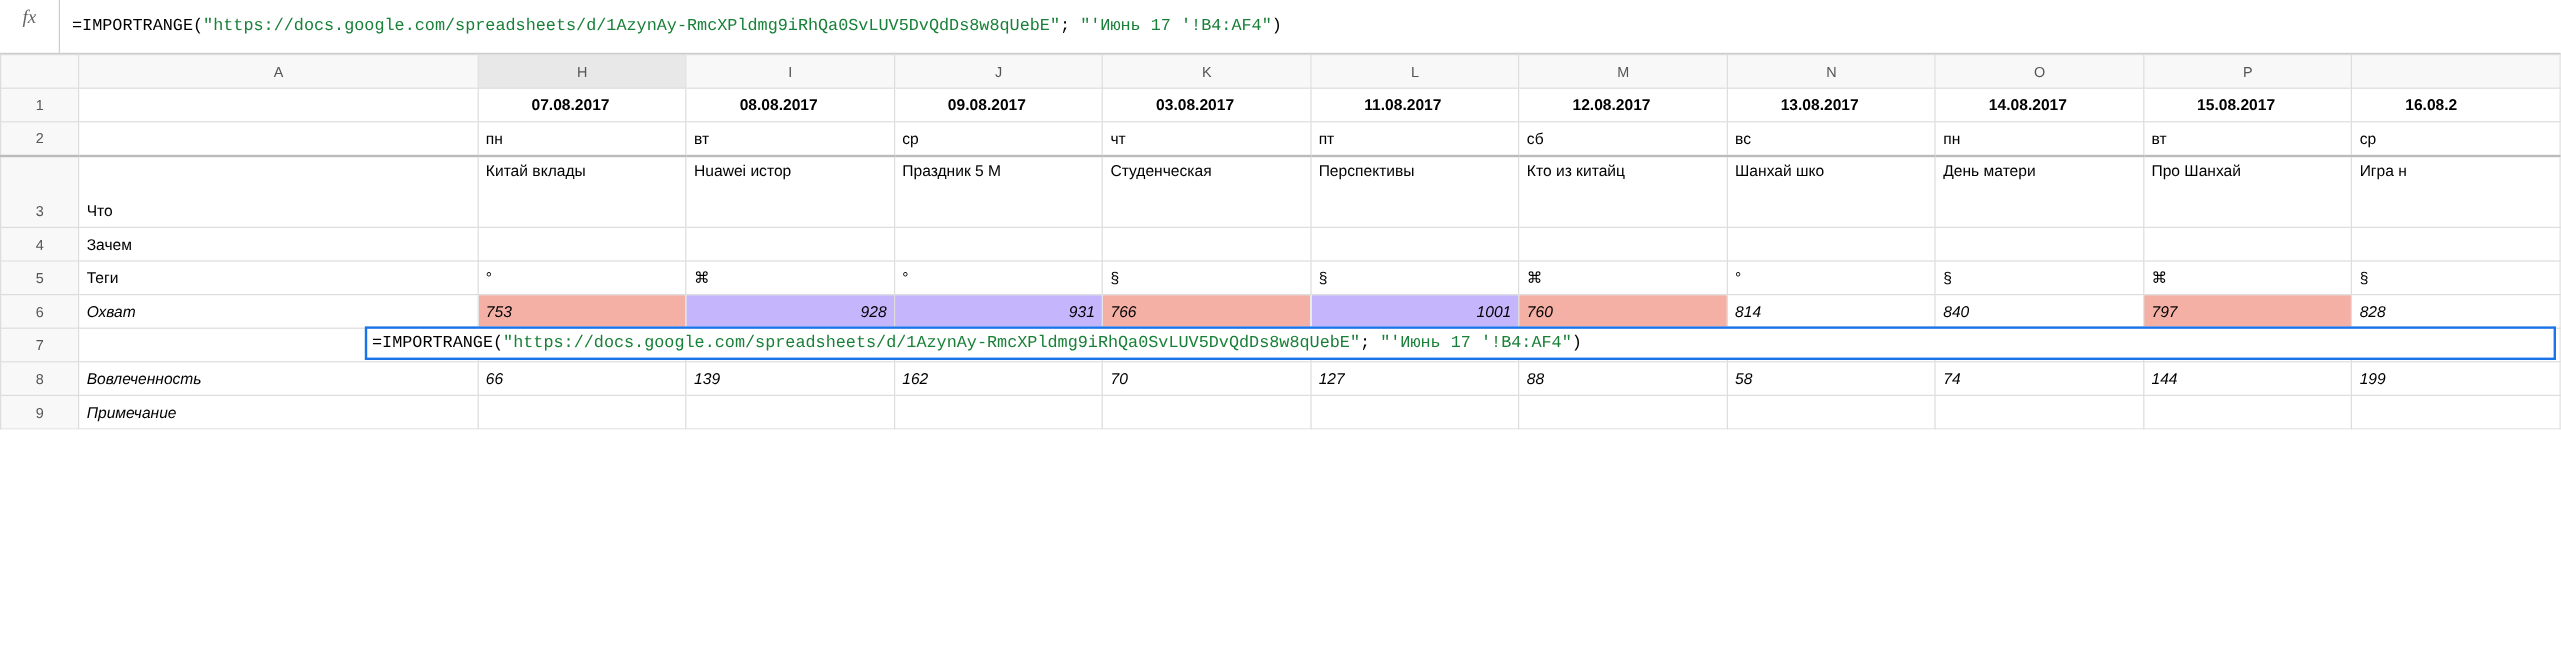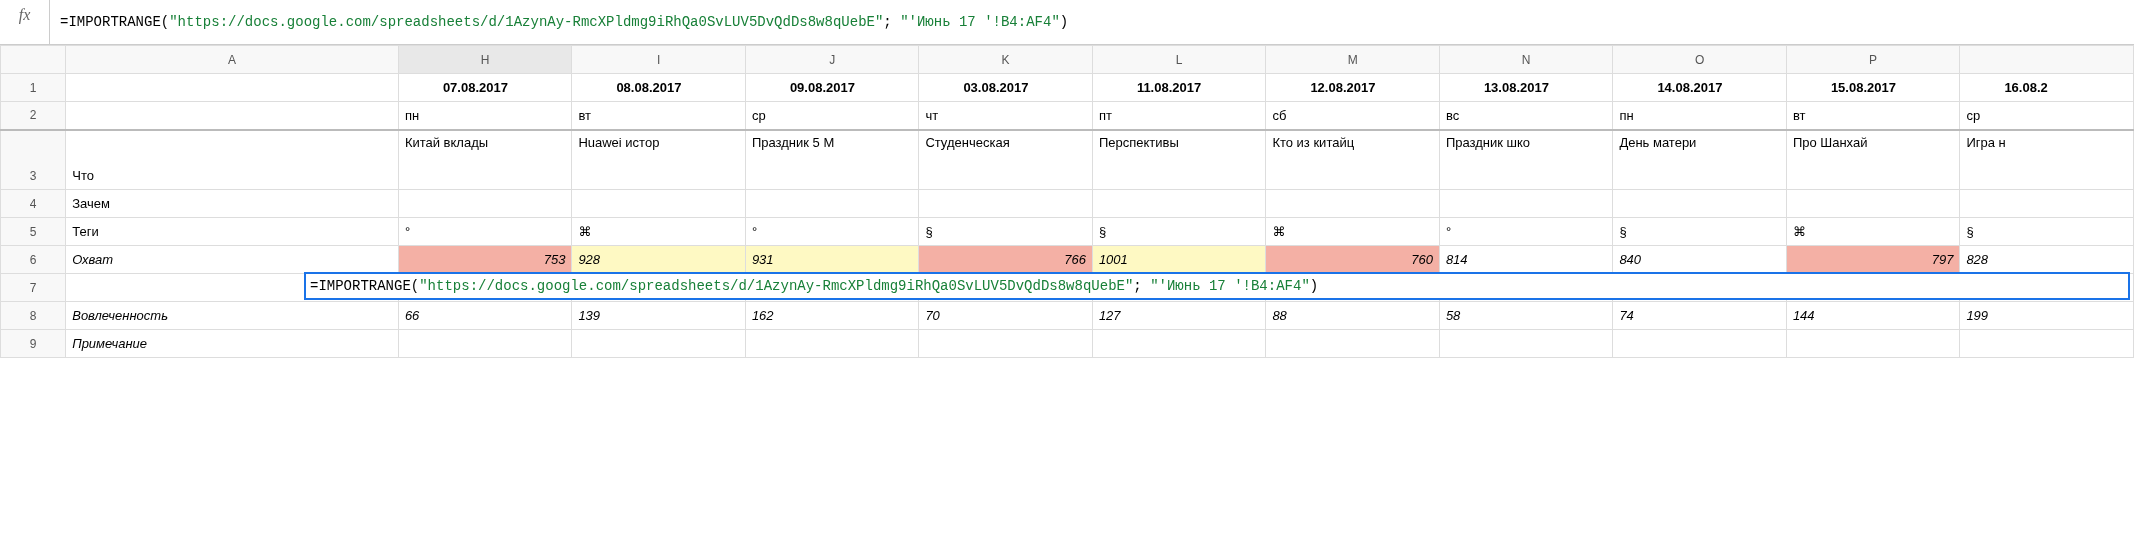--- a/index.html
+++ b/index.html
@@ -69,22 +69,22 @@
   font-size: 12px;
 }
 .colA { width: 255px; }
 .colData { width: 133px; }
 .colH-header { background: #e8e8e8; }
 tr.row1 td.data { font-weight: bold; padding-left: 44px; }
 tr.row3 { height: 60px; }
 tr.row3 td { vertical-align: bottom; padding-bottom: 6px; }
 tr.row3 td.data { vertical-align: top; }
 .italic { font-style: italic; margin-top: 27px; }
-.bg-red { background: #f4b0a5; text-align: right; }
-.bg-green { background: #fef9c3; }
+.bg-red { background: #f4b0a5; }
+.bg-green { background: #c4b5fd; text-align: right; }
 .thick-border-bottom td { border-bottom: 2px solid #bbb; }
 
 .inline-formula {
   position: absolute;
   border: 2px solid #1a73e8;
   background: #fff;
   font-family: "Courier New", monospace;
   font-size: 14px;
   padding: 3px 4px;
   white-space: pre;
@@ -168,21 +168,21 @@
         </tr>
         <tr class="row3">
           <td class="rownum">3</td>
           <td>Что</td>
           <td class="data">Китай вклады</td>
           <td class="data">Huawei истор</td>
           <td class="data">Праздник 5 М</td>
           <td class="data">Студенческая</td>
           <td class="data">Перспективы</td>
           <td class="data">Кто из китайц</td>
-          <td class="data">Праздник шко</td>
+          <td class="data">Шанхай шко</td>
           <td class="data">День матери</td>
           <td class="data">Про Шанхай</td>
           <td class="data">Игра н</td>
         </tr>
         <tr class="row4">
           <td class="rownum">4</td>
           <td>Зачем</td>
           <td class="data"></td>
           <td class="data"></td>
           <td class="data"></td>

